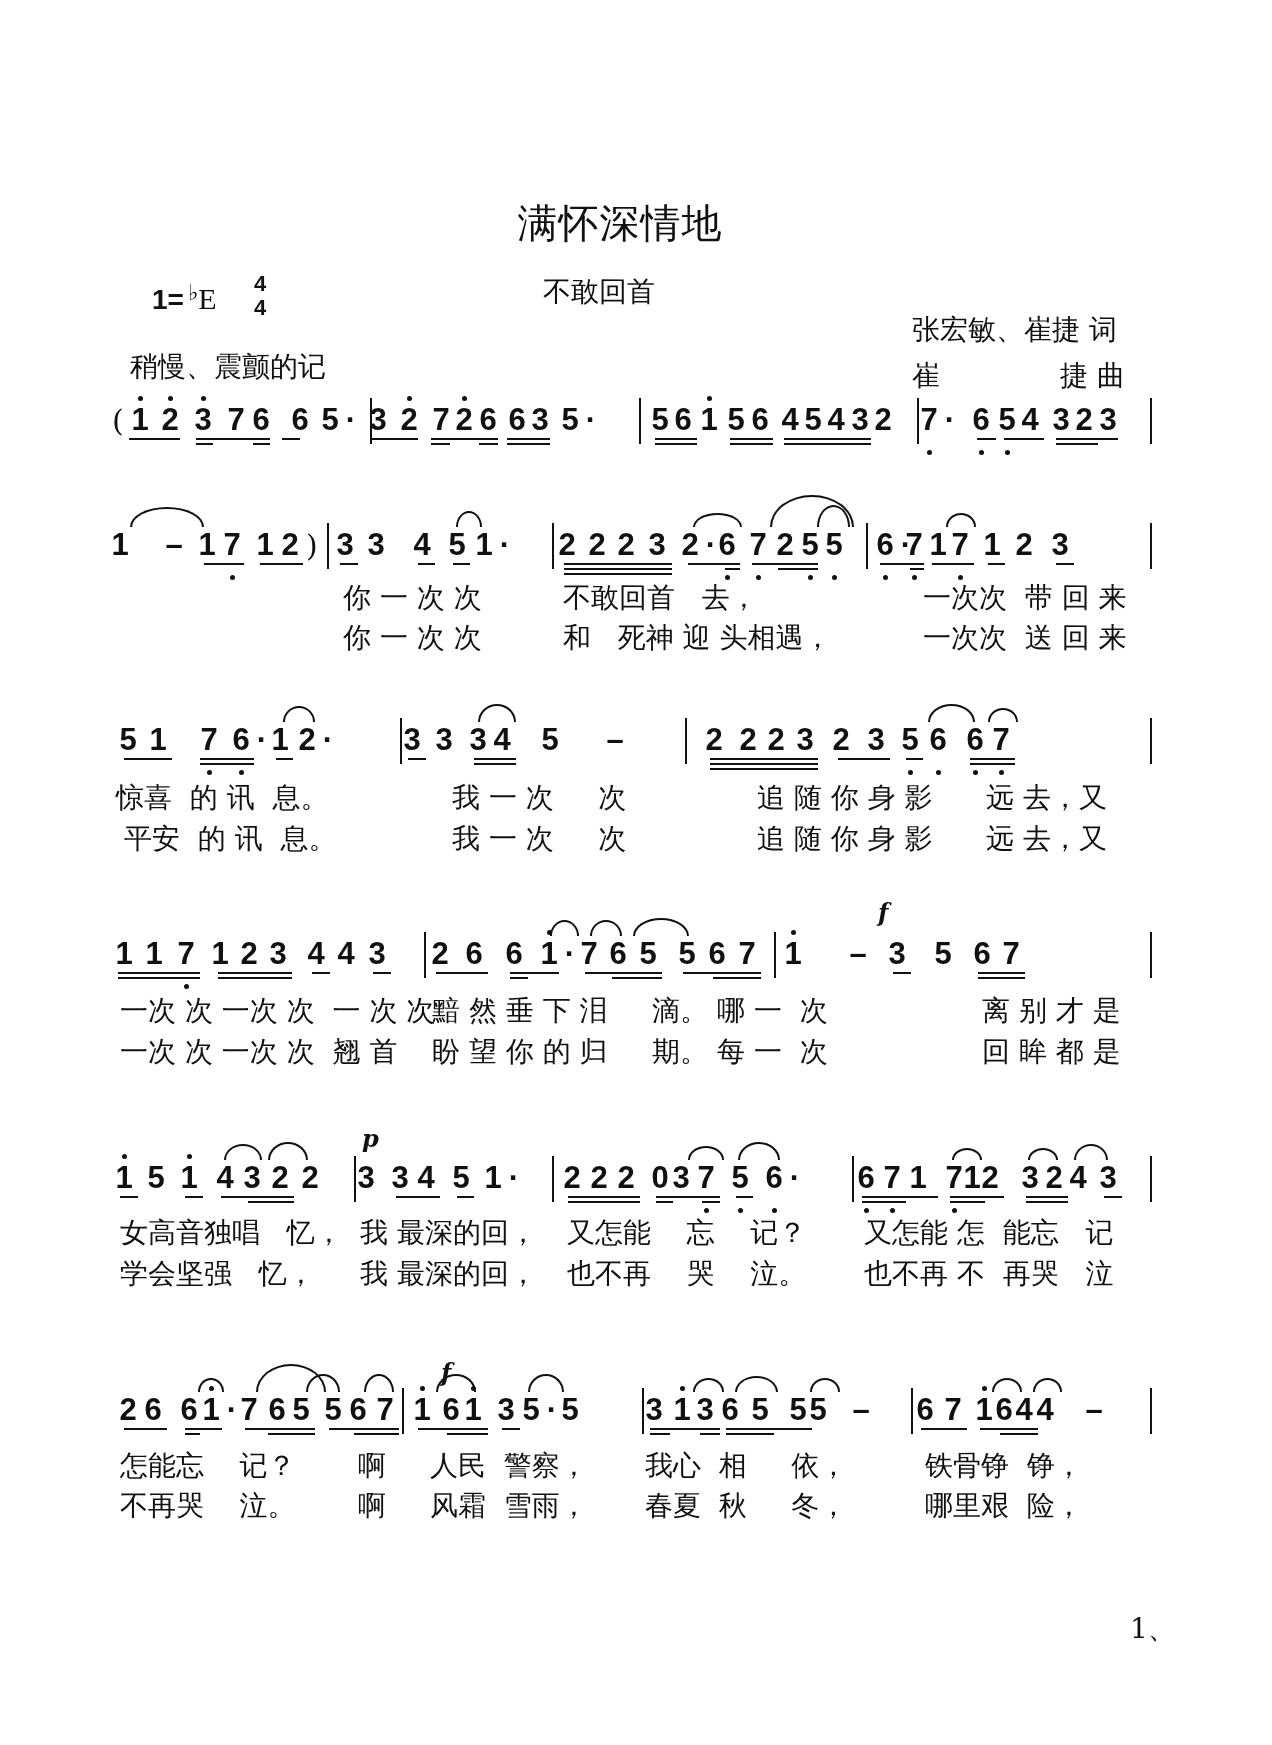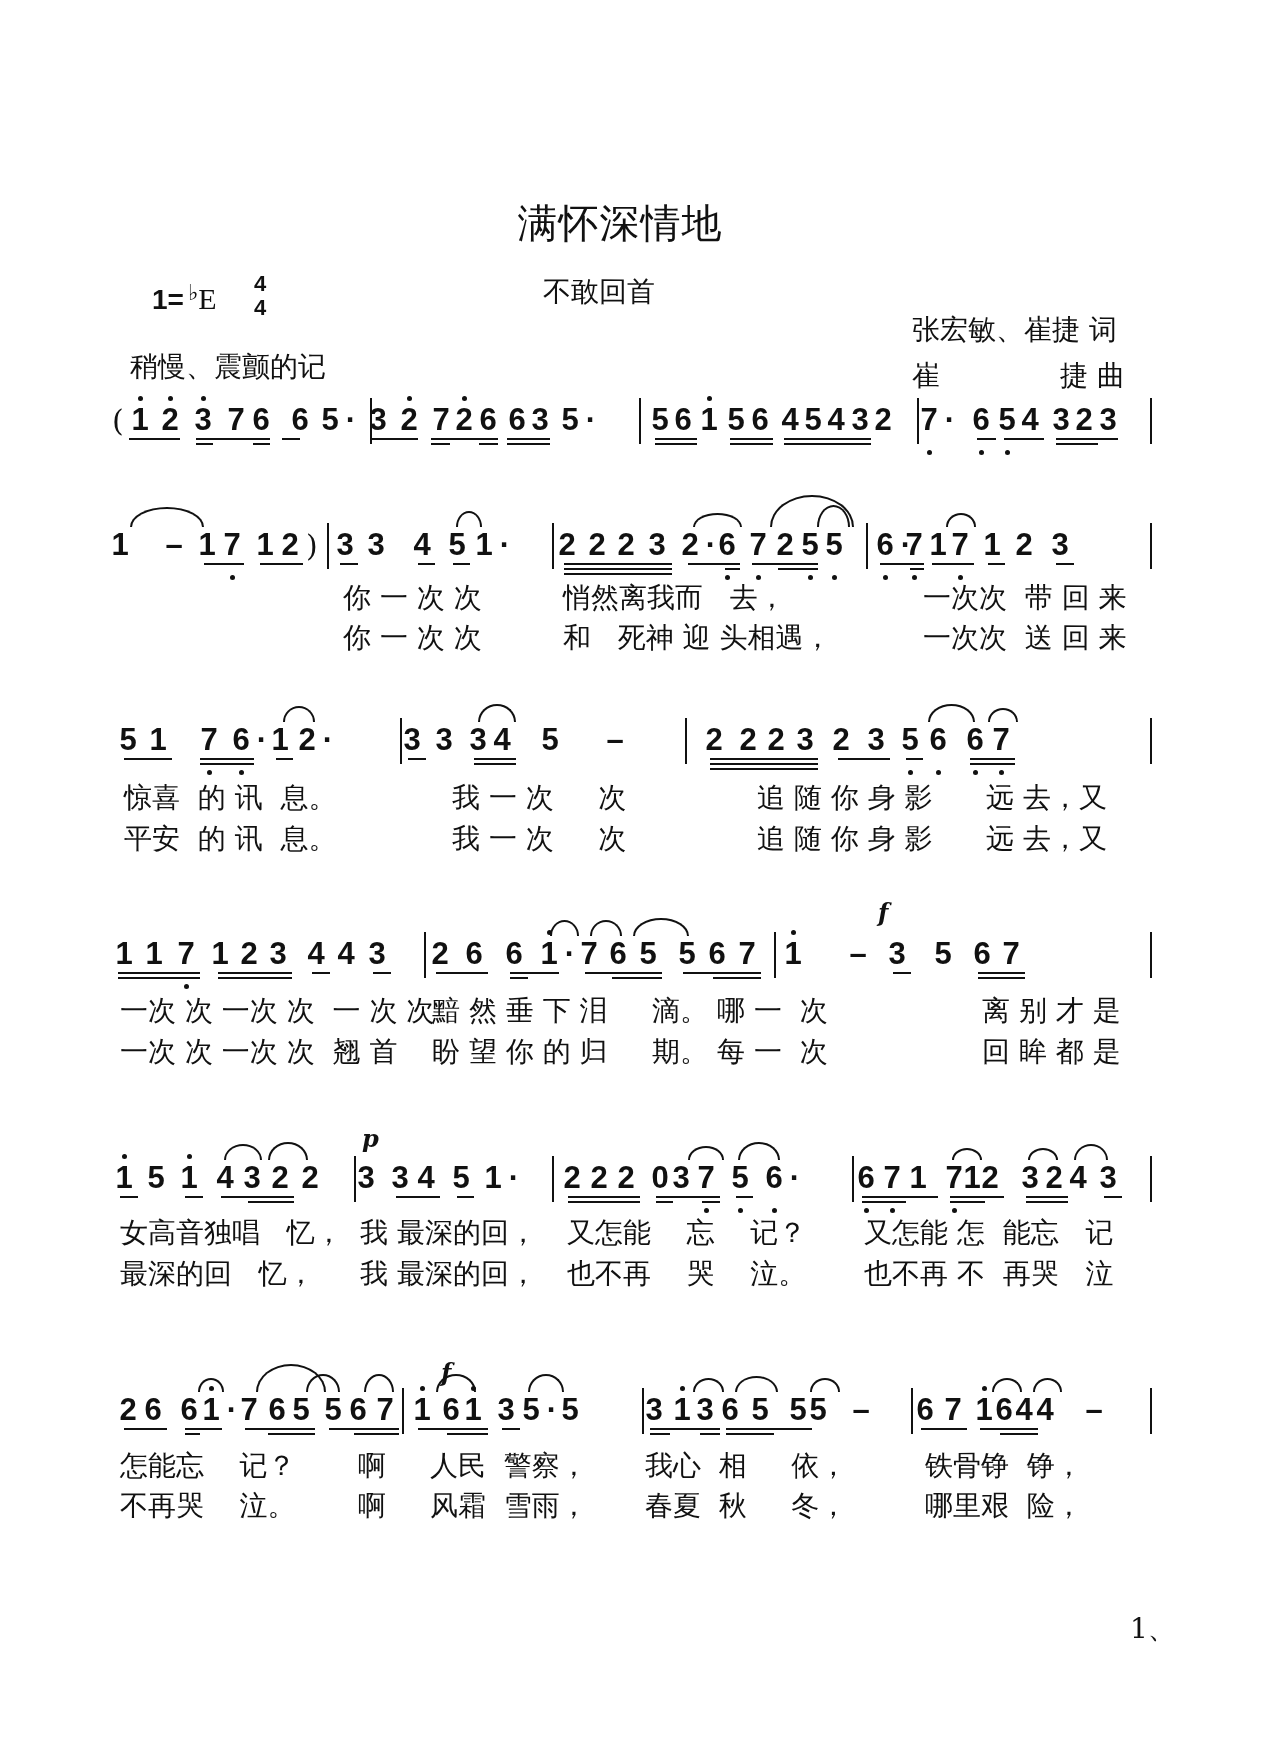--- a/index.html
+++ b/index.html
@@ -421,42 +421,42 @@
     <div class="slur" style="left: 528px; width: 32px; top: 1374px; height: 16px;"></div>
     <div class="slur" style="left: 693px; width: 27px; top: 1378px; height: 12px;"></div>
     <div class="slur" style="left: 735px; width: 39px; top: 1376px; height: 14px;"></div>
     <div class="slur" style="left: 810px; width: 26px; top: 1378px; height: 12px;"></div>
     <div class="slur" style="left: 992px; width: 26px; top: 1378px; height: 12px;"></div>
     <div class="slur" style="left: 1033px; width: 25px; top: 1378px; height: 12px;"></div>
     <div class="dyn" style="left: 441px; top: 1358px;">f</div>
   </div>
 <div id="lyrics">
     <div class="lyric" style="left: 343px; top: 579px;">你 一 次 次</div>
-    <div class="lyric" style="left: 563px; top: 579px;">悄然离我而   去，</div>
+    <div class="lyric" style="left: 563px; top: 579px;">不敢回首   去，</div>
     <div class="lyric" style="left: 923px; top: 579px;">一次次  带 回 来</div>
     <div class="lyric" style="left: 343px; top: 619px;">你 一 次 次</div>
     <div class="lyric" style="left: 563px; top: 619px;">和   死神 迎 头相遇，</div>
     <div class="lyric" style="left: 923px; top: 619px;">一次次  送 回 来</div>
-    <div class="lyric" style="left: 124px; top: 779px;">惊喜  的 讯  息。</div>
+    <div class="lyric" style="left: 116px; top: 779px;">惊喜  的 讯  息。</div>
     <div class="lyric" style="left: 452px; top: 779px;">我 一 次     次</div>
     <div class="lyric" style="left: 757px; top: 779px;">追 随 你 身 影      远 去，又</div>
     <div class="lyric" style="left: 124px; top: 820px;">平安  的 讯  息。</div>
     <div class="lyric" style="left: 452px; top: 820px;">我 一 次     次</div>
     <div class="lyric" style="left: 757px; top: 820px;">追 随 你 身 影      远 去，又</div>
     <div class="lyric" style="left: 120px; top: 992px;">一次 次 一次 次  一 次 次</div>
     <div class="lyric" style="left: 432px; top: 992px;">黯 然 垂 下 泪     滴。 哪 一  次</div>
     <div class="lyric" style="left: 982px; top: 992px;">离 别 才 是</div>
     <div class="lyric" style="left: 120px; top: 1033px;">一次 次 一次 次  翘 首</div>
     <div class="lyric" style="left: 432px; top: 1033px;">盼 望 你 的 归     期。 每 一  次</div>
     <div class="lyric" style="left: 982px; top: 1033px;">回 眸 都 是</div>
     <div class="lyric" style="left: 120px; top: 1214px;">女高音独唱   忆，</div>
     <div class="lyric" style="left: 360px; top: 1214px;">我 最深的回，</div>
     <div class="lyric" style="left: 567px; top: 1214px;">又怎能    忘    记？</div>
     <div class="lyric" style="left: 864px; top: 1214px;">又怎能 怎  能忘   记</div>
-    <div class="lyric" style="left: 120px; top: 1255px;">最深的回   忆，</div>
+    <div class="lyric" style="left: 120px; top: 1255px;">学会坚强   忆，</div>
     <div class="lyric" style="left: 360px; top: 1255px;">我 最深的回，</div>
     <div class="lyric" style="left: 567px; top: 1255px;">也不再    哭    泣。</div>
     <div class="lyric" style="left: 864px; top: 1255px;">也不再 不  再哭   泣</div>
     <div class="lyric" style="left: 120px; top: 1447px;">怎能忘    记？</div>
     <div class="lyric" style="left: 358px; top: 1447px;">啊</div>
     <div class="lyric" style="left: 430px; top: 1447px;">人民  警察，</div>
     <div class="lyric" style="left: 645px; top: 1447px;">我心  相     依，</div>
     <div class="lyric" style="left: 925px; top: 1447px;">铁骨铮  铮，</div>
     <div class="lyric" style="left: 120px; top: 1487px;">不再哭    泣。</div>
     <div class="lyric" style="left: 358px; top: 1487px;">啊</div>

